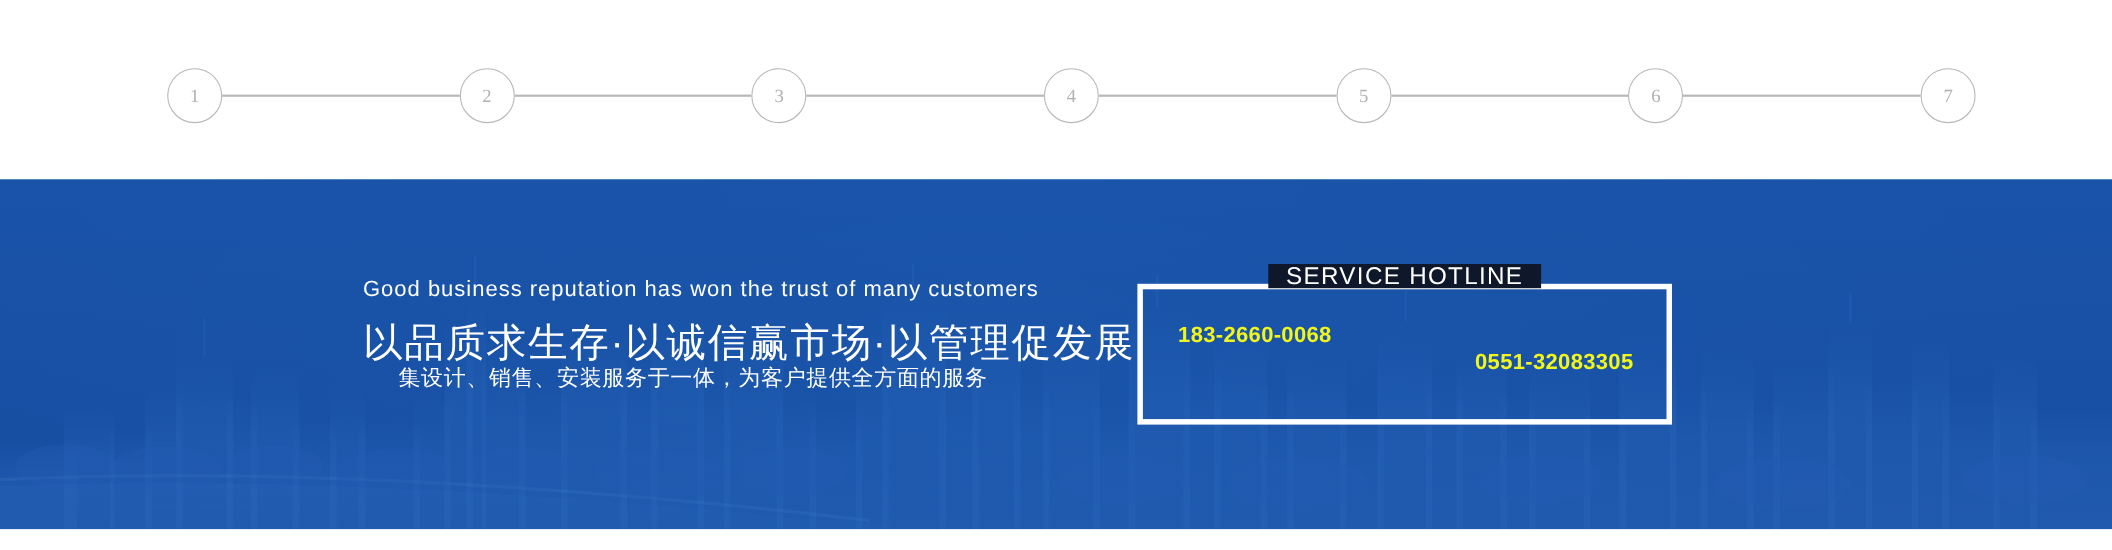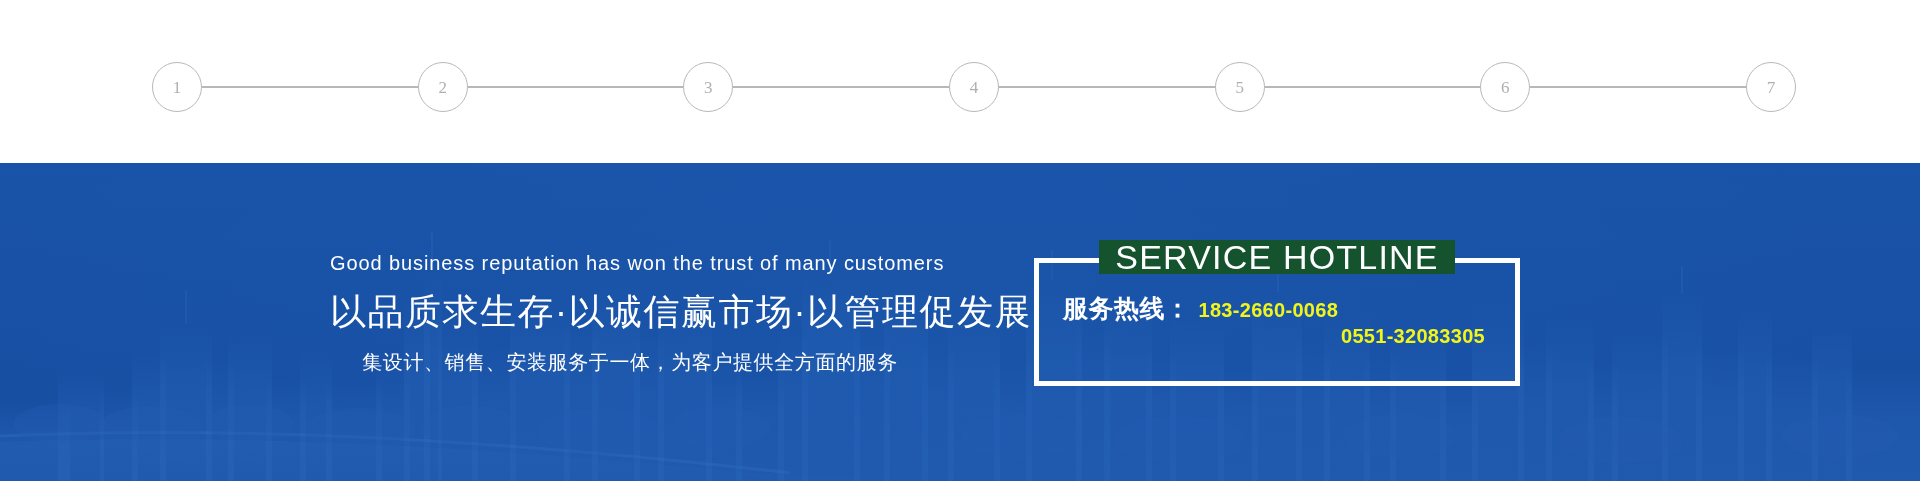--- a/index.html
+++ b/index.html
@@ -119,21 +119,20 @@
     margin-top: 16px;
     font-size: 36px;
     letter-spacing: 1.5px;
     color: #ffffff;
     line-height: 1.15;
     white-space: nowrap;
     font-weight: 400;
   }
 
   .slogan-cn-sub {
-    margin-top: 18px;
     font-size: 20px;
     letter-spacing: 0.6px;
     color: #ffffff;
     line-height: 1.2;
     white-space: nowrap;
     font-weight: 400;
   }
 
   
   .hotline-box {
@@ -149,23 +148,23 @@
     position: absolute;
     left: 0;
     right: 0;
     top: -23px;
     display: flex;
     justify-content: center;
     pointer-events: none;
   }
 
   .hotline-title {
-    background: #14532d;
+    background: #0f172a;
     padding: 0 16px;
-    font-size: 34px;
+    font-size: 22px;
     letter-spacing: 1.2px;
     color: #ffffff;
     line-height: 1;
     white-space: nowrap;
     font-weight: 400;
   }
 
   .hotline-rows {
     position: absolute;
     left: 0;
@@ -351,21 +350,20 @@
     </div>
 
     <div class="hotline-box">
 
       <div class="hotline-title-wrap">
         <span class="hotline-title">SERVICE  HOTLINE</span>
       </div>
 
       <div class="hotline-rows">
         <div class="hotline-row row-1">
-          <span class="hotline-label">服务热线：</span>
           <span class="hotline-number">183-2660-0068</span>
         </div>
         <div class="hotline-row row-2">
           <span class="hotline-number">0551-32083305</span>
         </div>
       </div>
 
     </div>
 
   </div>

